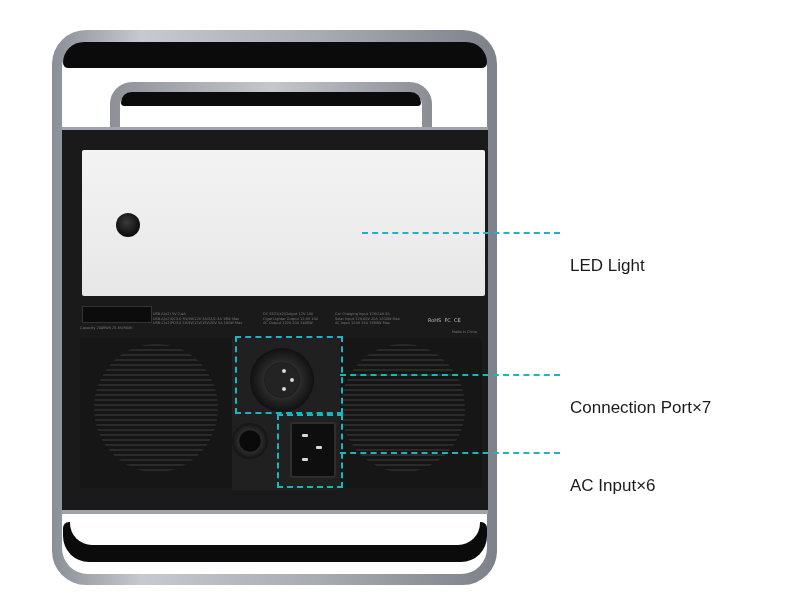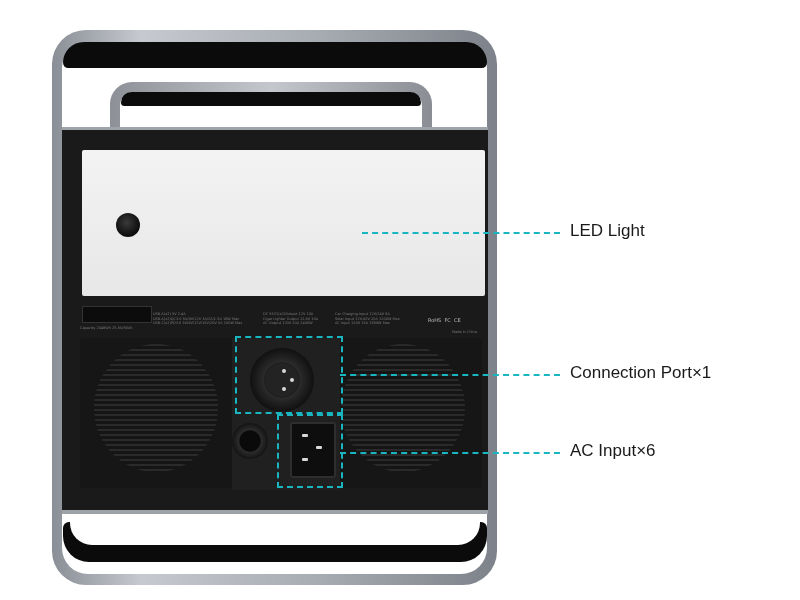--- a/index.html
+++ b/index.html
@@ -28,21 +28,21 @@
   .conn-port{left:250px;top:348px;width:64px;height:64px;border-radius:50%;background:radial-gradient(circle,#1a1a1a 38%,#2b2b2c 40%,#111 70%);}
   .conn-pins{left:265px;top:363px;width:34px;height:34px;border-radius:50%;background:#232324;}
   .pin{width:4px;height:4px;border-radius:50%;background:#d8d8d8;}
   .dc-socket{left:232px;top:423px;width:36px;height:36px;border-radius:50%;background:radial-gradient(circle,#0a0a0a 40%,#2c2c2d 44%,#101010 75%);}
   .ac-socket{left:290px;top:422px;width:42px;height:52px;background:#0e0e0e;border:2px solid #2e2e2f;border-radius:3px;}
   
   .dash-box{border:2px dashed #19b5c0;}
   .box-conn{left:235px;top:336px;width:104px;height:74px;}
   .box-ac{left:277px;top:414px;width:62px;height:70px;}
   .leader{height:0;border-top:2px dashed #19b5c0;}
-  .callout{font-family:"Liberation Sans",sans-serif;font-size:17px;color:#1a1a1a;white-space:nowrap;}
+  .callout{font-family:"Liberation Sans",sans-serif;font-size:17px;color:#1a1a1a;white-space:nowrap;margin-top:35px;}
 </style>
 </head>
 <body>
 
 <div class="abs frame-outer"></div>
 <div class="abs frame-inner"></div>
 <div class="abs handle-top-bar"></div>
 <div class="abs handle-inner-outer"></div>
 <div class="abs handle-inner-hole"></div>
 <div class="abs handle-inner-bar"></div>
@@ -85,16 +85,16 @@
 <div class="abs bottom-bar"></div>
 <div class="abs bottom-hole"></div>
 
 <div class="abs dash-box box-conn"></div>
 <div class="abs dash-box box-ac"></div>
 
 <div class="abs leader" style="left:362px;top:232px;width:198px;"></div>
 <div class="abs callout" style="left:570px;top:221px;">LED Light</div>
 
 <div class="abs leader" style="left:340px;top:374px;width:220px;"></div>
-<div class="abs callout" style="left:570px;top:363px;">Connection Port×1</div>
+<div class="abs callout" style="left:570px;top:363px;">Connection Port×7</div>
 
 <div class="abs leader" style="left:340px;top:452px;width:220px;"></div>
 <div class="abs callout" style="left:570px;top:441px;">AC Input×6</div>
 
 </body></html>

